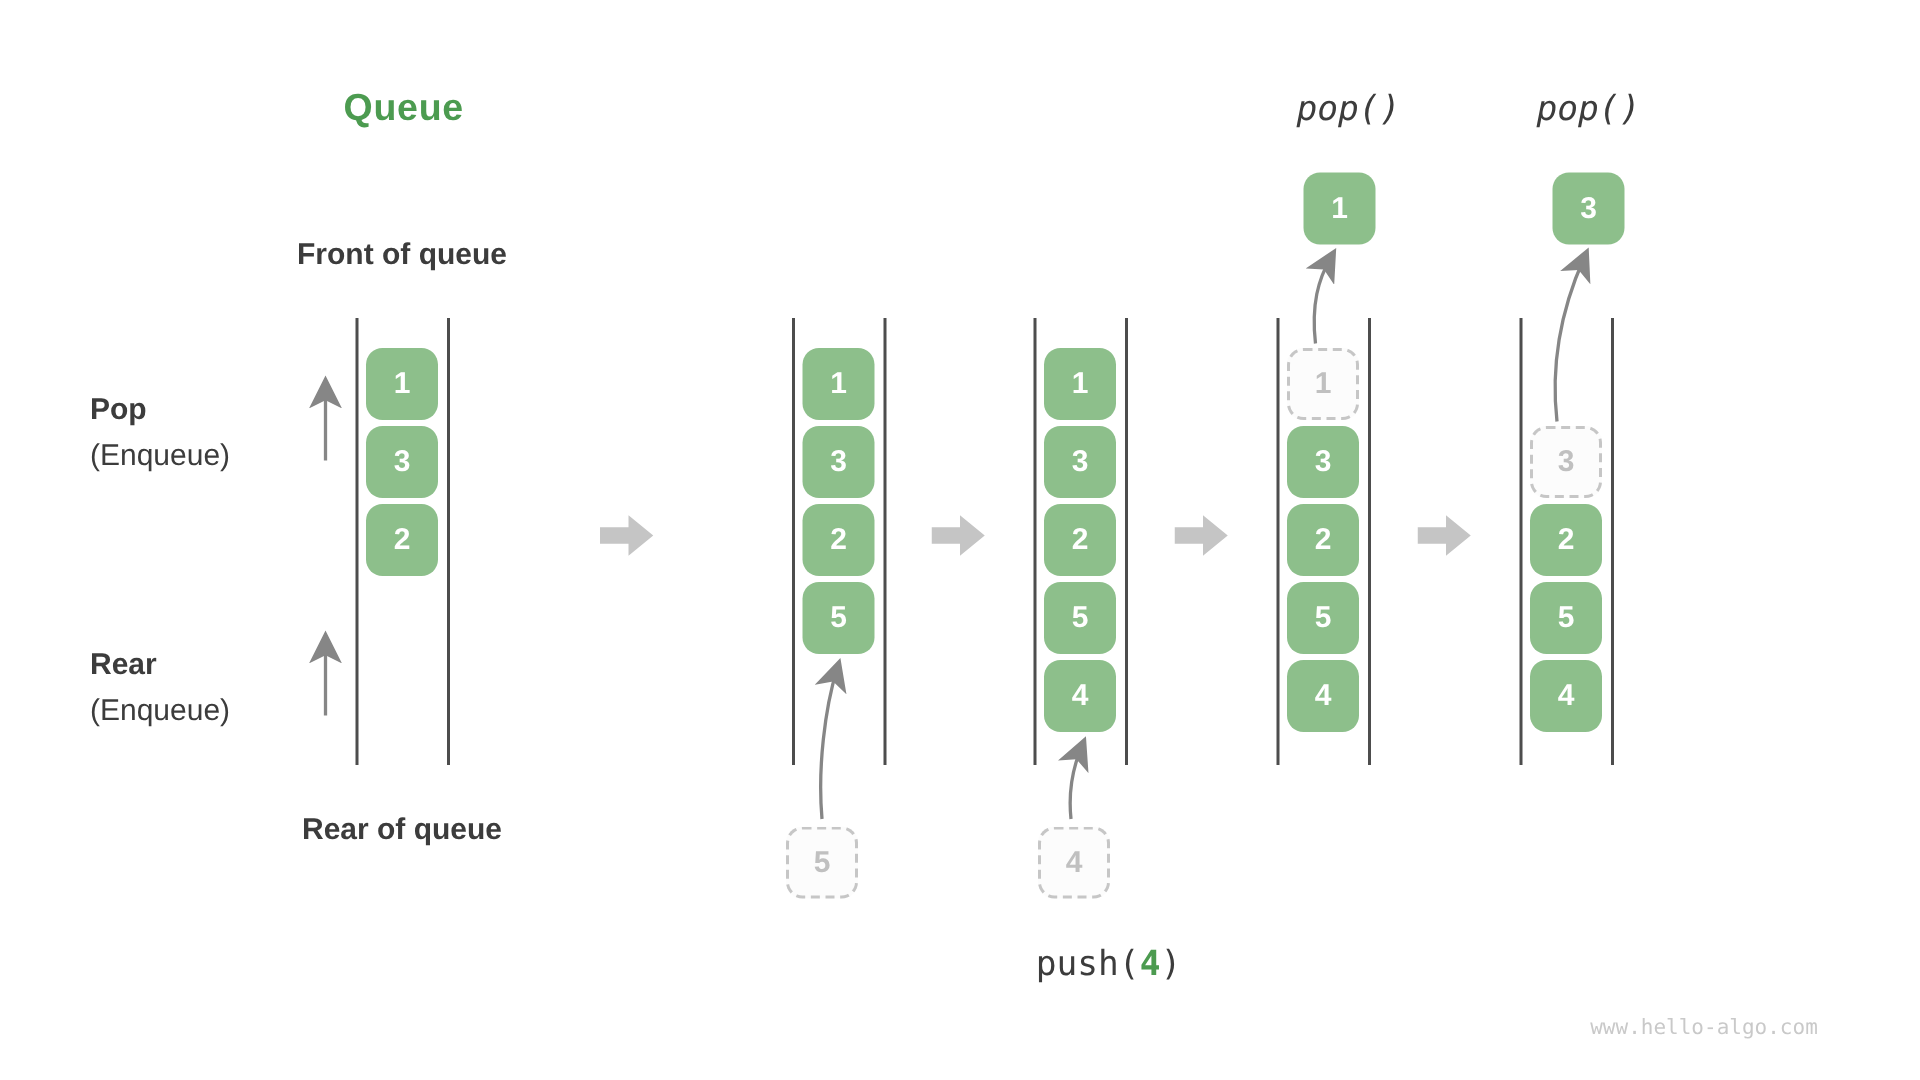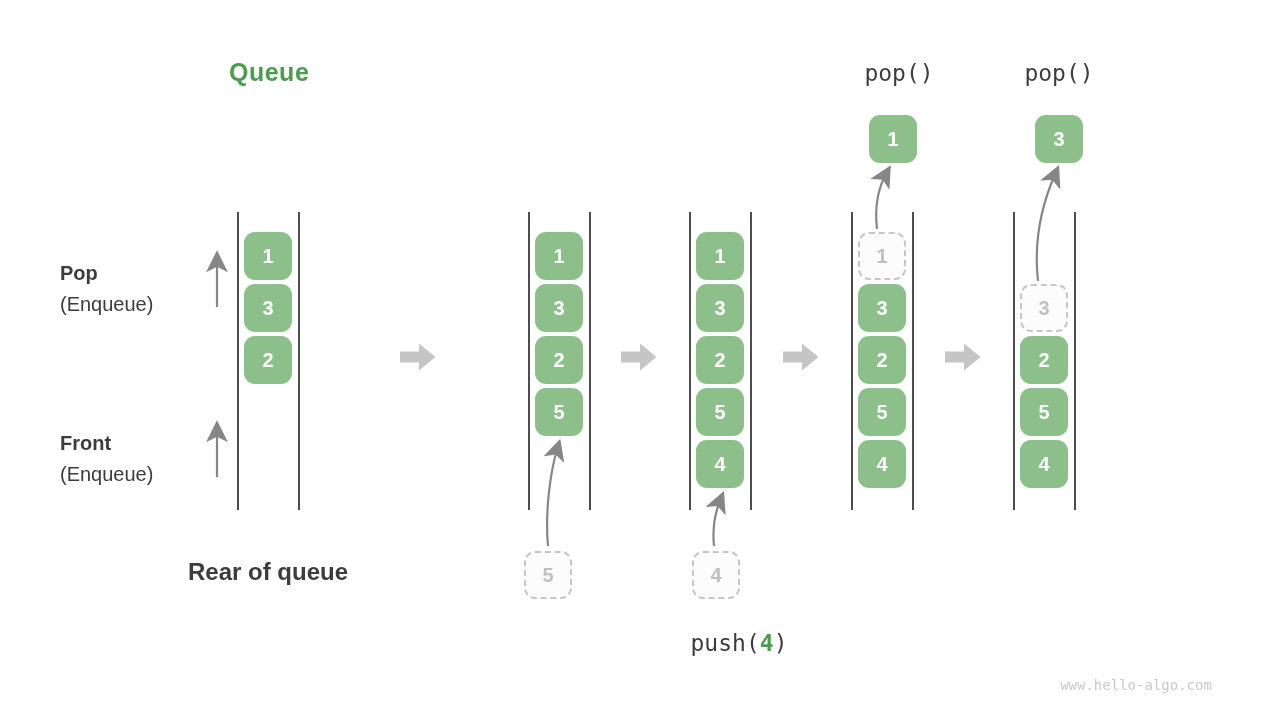--- a/index.html
+++ b/index.html
@@ -7,31 +7,31 @@
     position:relative;width:1280px;height:720px;background:#ffffff;overflow:hidden;
     font-family:"Liberation Sans", sans-serif;color:var(--text-dark,#3c3c3c);
   }
   .abs{position:absolute;}
   .title{
     left:229px;top:58px;font-size:25px;font-weight:bold;color:var(--accent-green,#4c9b50);
     letter-spacing:0.5px;
   }
   .centered{text-align:center;}
   .front-label{left:168px;top:159px;width:200px;font-size:20px;font-weight:bold;}
-  .rear-label{left:168px;top:542px;width:200px;font-size:24px;font-weight:bold;margin-top:16px;}
+  .rear-label{left:168px;top:542px;width:200px;font-size:20px;font-weight:bold;}
   .side-block{left:60px;width:164px;text-align:left;line-height:22px;font-size:20px;}
   .pop-block{top:262px;}
   .push-block{top:432px;}
   .side-block .b{font-weight:bold;}
   .side-block .sub{margin-top:9px;}
   .code{
     font-family:"DejaVu Sans Mono", monospace;font-size:23px;color:var(--text-dark,#3c3c3c);
     white-space:pre;
   }
-  .pop-label{top:60px;width:200px;}
+  .pop-label{top:60px;width:200px;font-style:italic;}
   .push-label{top:630px;width:240px;}
   .code .green-arg{color:var(--accent-green,#4c9b50);font-weight:bold;}
   .vline{
     position:absolute;top:212px;height:298px;width:1.5px;
     background:var(--line-dark,#4d4d4d);
   }
   .box{
     position:absolute;width:48px;height:48px;border-radius:11px;box-sizing:border-box;
     background:var(--box-green,#8dbf8b);color:#ffffff;
     font-size:20px;font-weight:bold;
@@ -49,28 +49,29 @@
     color:var(--watermark-gray,#c9c9c9);
   }
 </style>
 </head>
 <body>
 
 <div id="canvas" style="--box-green: #8dbf8b; --accent-green: #4c9b50; --text-dark: #3c3c3c; --line-dark: #4d4d4d; --block-arrow: #c5c5c5; --thin-arrow: #868686; --dashed-border: #c6c6c6; --dashed-text: #c0c0c0; --watermark-gray: #c9c9c9;">
 
   <div class="abs title">Queue</div>
 
+  <div class="abs centered front-label">Front of queue</div>
   <div class="abs centered rear-label">Rear of queue</div>
 
   <div class="abs side-block pop-block">
     <div class="b">Pop</div>
     <div class="sub">(Enqueue)</div>
   </div>
   <div class="abs side-block push-block">
-    <div class="b">Front</div>
+    <div class="b">Rear</div>
     <div class="sub">(Enqueue)</div>
   </div>
 
   <div class="abs code centered pop-label" style="left:799px">pop()</div>
   <div class="abs code centered pop-label" style="left:959px">pop()</div>
 
   <div class="abs code centered push-label" style="left:619px"><span>push(</span><span class="green-arg">4</span><span>)</span></div>
 
   <div class="barrow" style="left:400px">
     <svg width="37" height="30">

